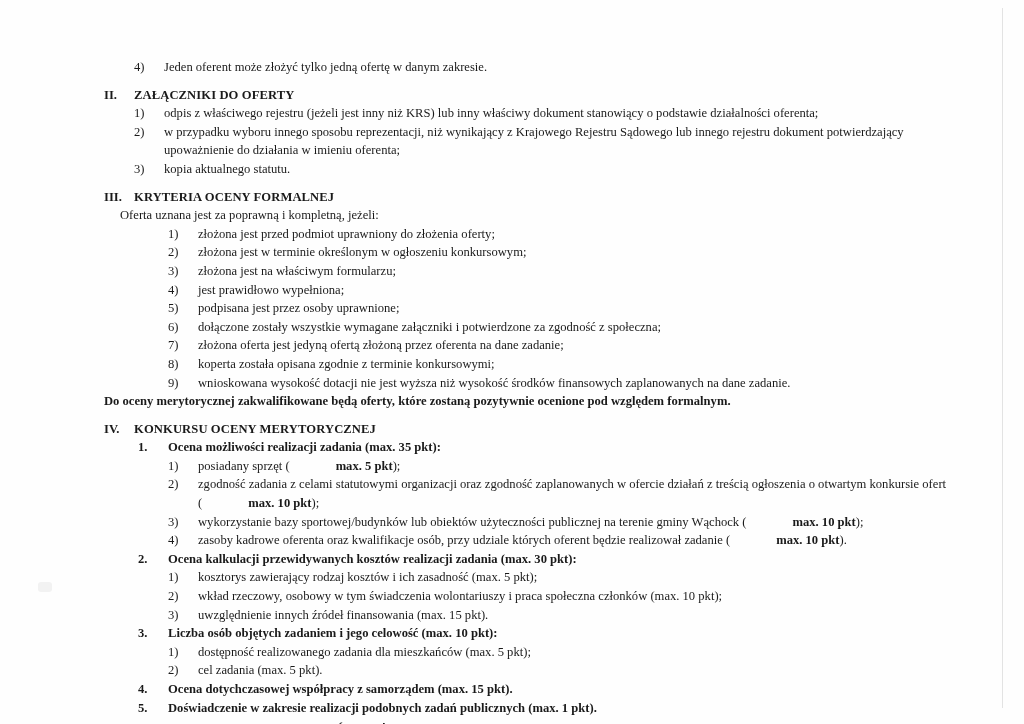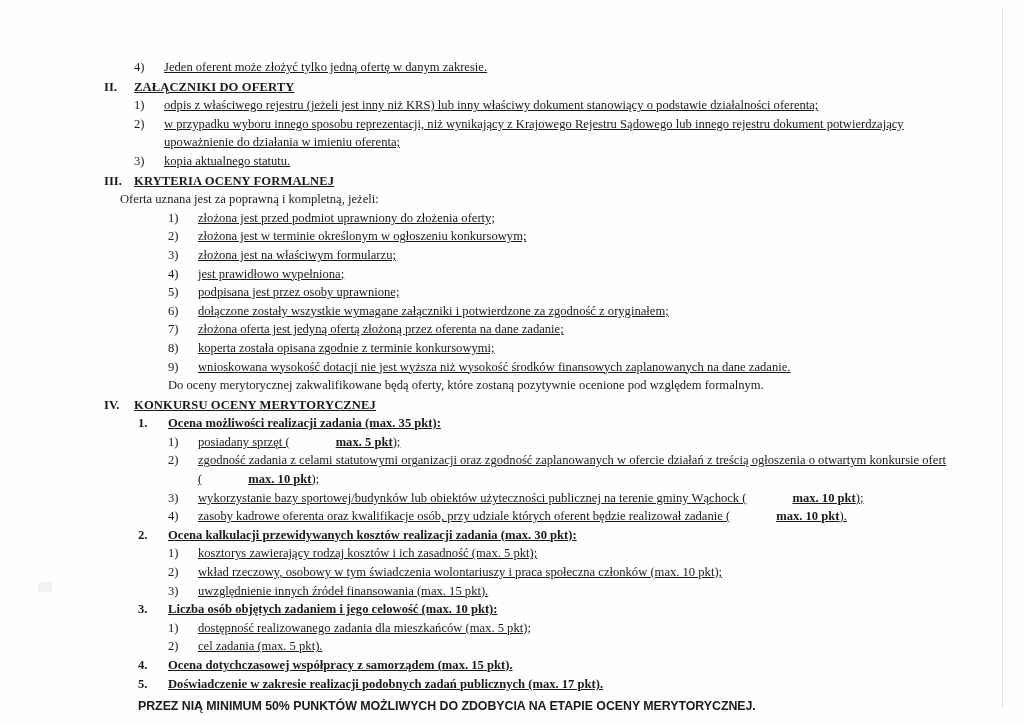--- a/index.html
+++ b/index.html
@@ -51,29 +51,28 @@
     display: flex;
     align-items: flex-start;
   }
   .marker {
     flex: 0 0 auto;
     text-align: left;
     white-space: nowrap;
   }
   .txt {
     flex: 1 1 auto;
-    text-decoration: underline;
   }
 
   
   .sec-head {
     display: flex;
     align-items: flex-start;
     font-weight: bold;
-    margin-top: 1px;
+    margin-top: 9px;
     justify-content: space-between;
   }
   .sec-head .marker { width: 30px; }
   .sec-head .txt { letter-spacing: 0.1px; }
 
   
   .sec-para {
     margin-left: 16px;
   }
 
@@ -158,35 +157,35 @@
     <div class="row lvl-b">
       <span class="marker">4)</span>
       <span class="txt">jest prawidłowo wypełniona;</span>
     </div>
     <div class="row lvl-b">
       <span class="marker">5)</span>
       <span class="txt">podpisana jest przez osoby uprawnione;</span>
     </div>
     <div class="row lvl-b">
       <span class="marker">6)</span>
-      <span class="txt">dołączone zostały wszystkie wymagane załączniki i potwierdzone za zgodność z oryginałem;</span>
+      <span class="txt">dołączone zostały wszystkie wymagane załączniki i potwierdzone za zgodność z społeczna;</span>
     </div>
     <div class="row lvl-b">
       <span class="marker">7)</span>
       <span class="txt">złożona oferta jest jedyną ofertą złożoną przez oferenta na dane zadanie;</span>
     </div>
     <div class="row lvl-b">
       <span class="marker">8)</span>
       <span class="txt">koperta została opisana zgodnie z terminie konkursowymi;</span>
     </div>
     <div class="row lvl-b">
       <span class="marker">9)</span>
       <span class="txt">wnioskowana wysokość dotacji nie jest wyższa niż wysokość środków finansowych zaplanowanych na dane zadanie.</span>
     </div>
-    <div style="margin-left:64px;">Do oceny merytorycznej zakwalifikowane będą oferty, które zostaną pozytywnie ocenione pod względem formalnym.</div>
+    <div style="font-weight:bold;">Do oceny merytorycznej zakwalifikowane będą oferty, które zostaną pozytywnie ocenione pod względem formalnym.</div>
 
     <div class="sec-head">
       <span class="marker">IV.</span>
       <span class="txt">KONKURSU OCENY MERYTORYCZNEJ</span>
     </div>
 
     <div class="row lvl-num">
       <span class="marker">1.</span>
       <span class="txt"><span>Ocena możliwości realizacji zadania </span><span>(max. 35 pkt):</span></span>
     </div>
@@ -237,21 +236,21 @@
       <span class="txt">cel zadania (max. 5 pkt).</span>
     </div>
 
     <div class="row lvl-num">
       <span class="marker">4.</span>
       <span class="txt"><span>Ocena dotychczasowej współpracy z samorządem </span><span>(max. 15 pkt).</span></span>
     </div>
 
     <div class="row lvl-num">
       <span class="marker">5.</span>
-      <span class="txt"><span>Doświadczenie w zakresie realizacji podobnych zadań publicznych </span><span>(max. 17 pkt).</span></span>
+      <span class="txt"><span>Doświadczenie w zakresie realizacji podobnych zadań publicznych </span><span>(max. 1 pkt).</span></span>
     </div>
 
     <div class="closing">
       <div>PRZEZ NIĄ MINIMUM 50% PUNKTÓW MOŻLIWYCH DO ZDOBYCIA NA ETAPIE OCENY MERYTORYCZNEJ.</div>
     </div>
 
   </div>
 </div>
 
 </body></html>

